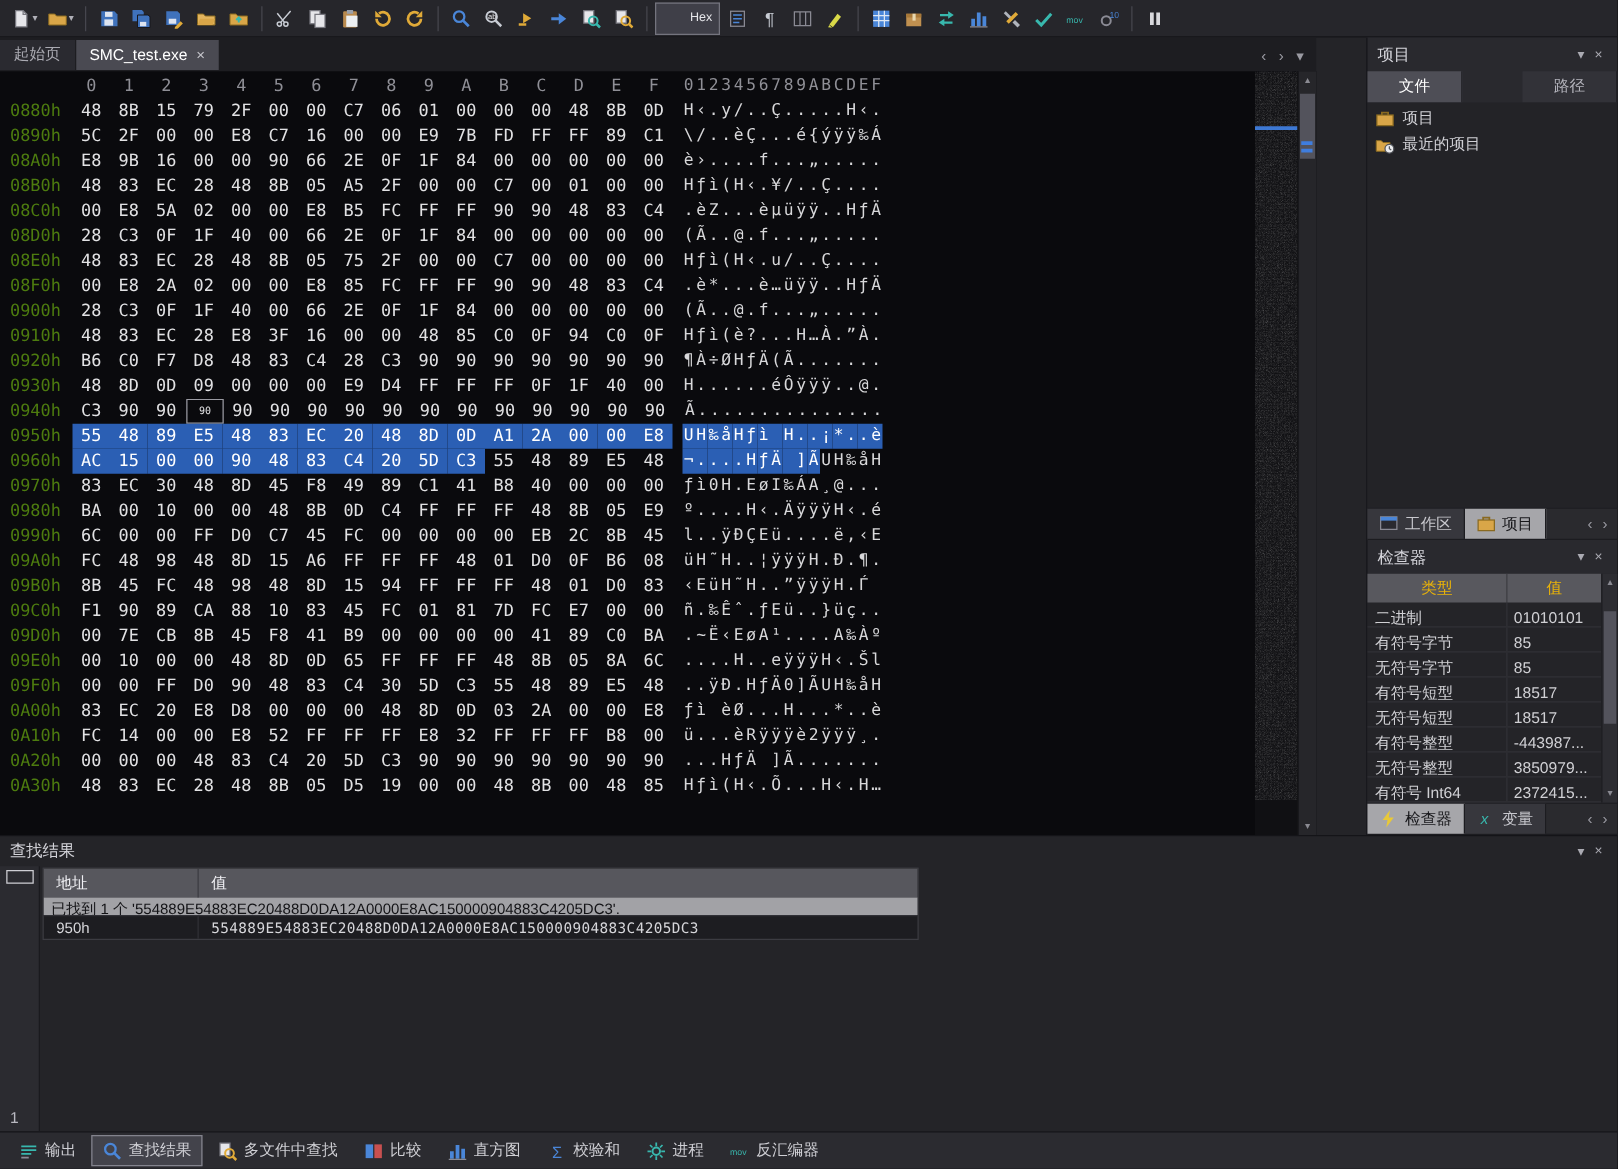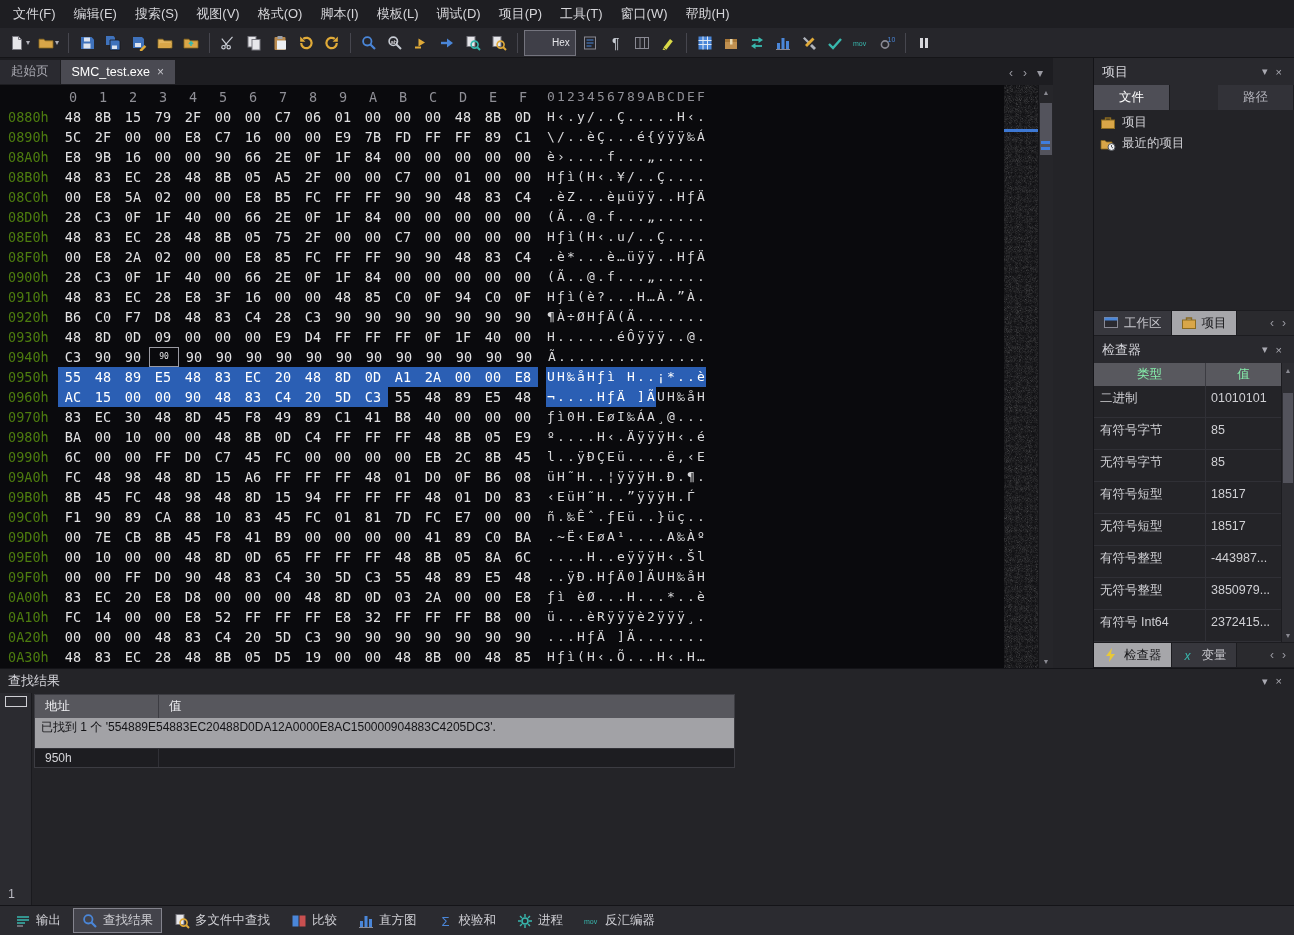--- a/index.html
+++ b/index.html
@@ -68,71 +68,57 @@
   .tree{flex:1;background:#232327;padding-top:2px;min-height:0;}
   .tree-item{display:flex;align-items:center;gap:6px;height:21px;padding-left:6px;color:#cfcfd4;font-size:12.5px;}
   .seltabs{height:26px;flex:none;display:flex;align-items:stretch;background:#2a2a2e;border-top:1px solid #1c1c20;border-bottom:1px solid #1c1c20;}
   .seltab{display:flex;align-items:center;gap:5px;padding:0 9px;background:#37373d;color:#c8c8ce;font-size:12.5px;border-right:1px solid #1c1c20;}
   .seltab.active{background:#a6a6aa;color:#17171a;}
   .selnav{margin-left:auto;display:flex;align-items:center;gap:8px;padding:0 8px;color:#9a9aa2;font-size:12px;}
 
   
   .insp{flex:none;position:relative;background:#242428;}
   .insp-inner{margin-right:13px;}
-  .insp-head{display:flex;background:#58585e;color:#86efac;height:23px;line-height:23px;font-size:12.5px;}
+  .insp-head{display:flex;background:#58585e;color:#eab308;height:23px;line-height:23px;font-size:12.5px;}
   .ih1{width:112px;text-align:center;border-right:1px solid #3c3c42;}
   .ih2{flex:1;text-align:center;}
   .irow{display:fl ex;}
-  .irow{display:flex;height:32px;line-height:24px;border-bottom:1px solid #303036;font-size:12.5px;color:#d0d0d4;}
+  .irow{display:flex;height:20px;line-height:24px;border-bottom:1px solid #303036;font-size:12.5px;color:#d0d0d4;}
   .it{width:112px;padding-left:6px;border-right:1px solid #303036;overflow:hidden;white-space:nowrap;}
   .iv{flex:1;padding-left:5px;overflow:hidden;white-space:nowrap;}
   .insp-scroll{position:absolute;top:0;right:0;bottom:0;width:13px;background:#2d2d32;display:flex;flex-direction:column;border-left:1px solid #1c1c20;}
   .insp-scroll .sb-thumb{top:16px;height:90px;}
 
   
   .findpanel{height:237px;flex:none;display:flex;flex-direction:column;background:#242428;border-top:1px solid #141418;}
   .fr-titlebar{height:24px;display:flex;align-items:center;padding:0 8px;color:#d4d4da;flex:none;}
   .fr-body{flex:1;display:flex;min-height:0;}
   .fr-gutter{width:32px;flex:none;background:#2b2b30;border-right:1px solid #1a1a1e;display:flex;flex-direction:column;align-items:center;padding-top:3px;}
   .fr-thumb{width:22px;height:11px;border:1px solid #cfcfd4;flex:none;}
   .fr-count{margin-top:auto;color:#b8b8c0;font-size:12.5px;align-self:flex-start;padding:2px 0 4px 8px;}
   .fr-main{flex:1;padding:1px 0 0 2px;min-width:0;}
   .fr-table{width:701px;border:1px solid #3c3c42;background:#1d1d21;}
   .fr-head{display:flex;background:#57575d;color:#f0f0f4;height:23px;line-height:23px;font-size:12.5px;}
   .fc1{width:124px;padding-left:10px;border-right:1px solid #3c3c42;flex:none;}
   .fc2{flex:1;padding-left:10px;}
-  .fr-summary{height:30px;line-height:19px;background:#a2a2a6;color:#131316;padding-left:6px;font-size:12px;white-space:nowrap;overflow:hidden;}
+  .fr-summary{height:14px;line-height:19px;background:#a2a2a6;color:#131316;padding-left:6px;font-size:12px;white-space:nowrap;overflow:hidden;}
   .fr-row{display:flex;height:19px;line-height:19px;border-top:1px solid #303036;font-size:12px;color:#d6d6da;}
   .fr-row .fc1{border-right:1px solid #303036;}
   .fr-row .fc2{font-family:"DejaVu Sans Mono",monospace;font-size:11.5px;letter-spacing:.3px;}
 
   
   .statusbar{height:30px;flex:none;background:#2b2b30;border-top:1px solid #141418;display:flex;align-items:center;padding:0 6px;gap:3px;}
   .sitem{display:flex;align-items:center;gap:5px;padding:3px 8px;color:#cfcfd4;font-size:12.5px;border:1px solid transparent;justify-content:space-between;}
   .sitem.active{background:#43434b;border-color:#83838d;}
 </style>
 </head>
 <body>
 
 <div class="window">
 
-  <div class="menubar">
-      <div class="menu-item">文件(F)</div>
-      <div class="menu-item">编辑(E)</div>
-      <div class="menu-item">搜索(S)</div>
-      <div class="menu-item">视图(V)</div>
-      <div class="menu-item">格式(O)</div>
-      <div class="menu-item">脚本(I)</div>
-      <div class="menu-item">模板(L)</div>
-      <div class="menu-item">调试(D)</div>
-      <div class="menu-item">项目(P)</div>
-      <div class="menu-item">工具(T)</div>
-      <div class="menu-item">窗口(W)</div>
-      <div class="menu-item">帮助(H)</div>
-    </div>
 
   <div class="toolbar">
       <div class="tbtn">
         <span class="icon">
           <svg viewBox="0 0 16 16">
             <path d="M3.5 1.5h6l3 3v10h-9z" fill="#e6e6ea" stroke="#77777f"></path>
             <path d="M9.5 1.5v3h3" fill="none" stroke="#77777f"></path>
           </svg>
         </span>
         <span class="caret">▾</span>
@@ -1720,20 +1706,21 @@
       <div class="fr-main">
         <div class="fr-table">
           <div class="fr-head">
             <span class="fc1">地址</span>
             <span class="fc2">值</span>
           </div>
           <div class="fr-summary">已找到 1 个 '554889E54883EC20488D0DA12A0000E8AC150000904883C4205DC3'.</div>
           <div>
               <div class="fr-row">
                 <span class="fc1">950h</span>
+                <span class="fc2">554889E54883EC20488D0DA12A0000E8AC150000904883C4205DC3</span>
               </div>
             </div>
         </div>
       </div>
     </div>
   </div>
 
   <div class="statusbar">
       <div class="sitem">
         <span class="icon">

